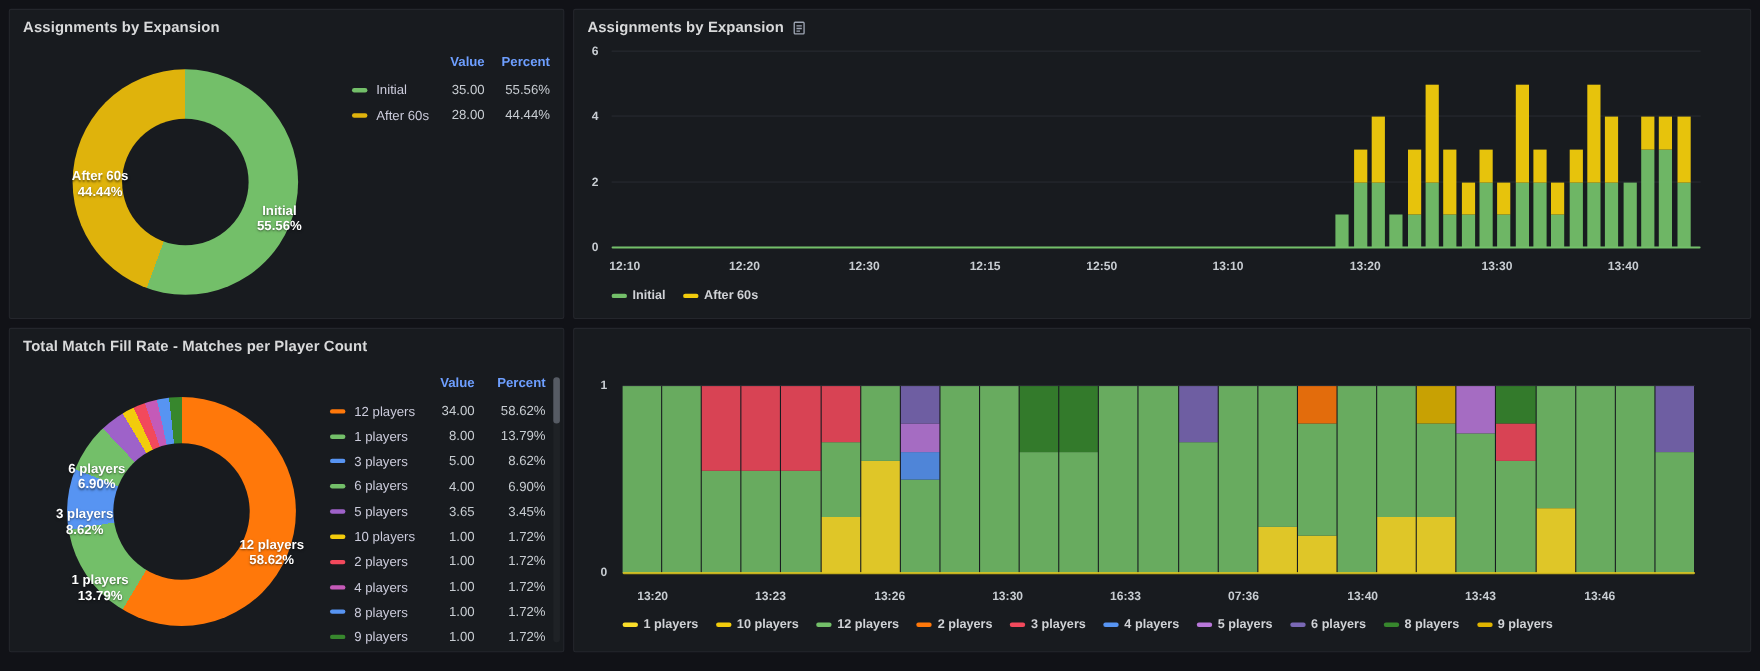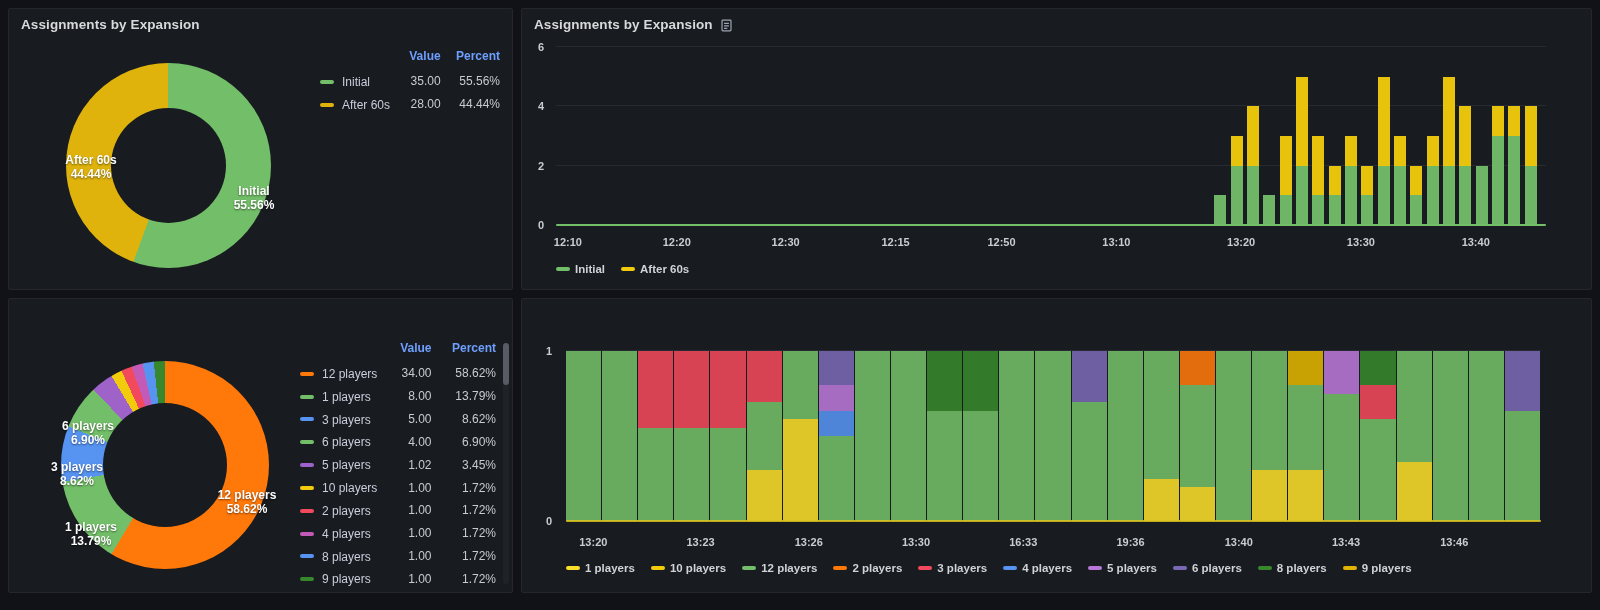--- a/index.html
+++ b/index.html
@@ -227,20 +227,23 @@
           <span>Initial</span>
         </span>
         <span class="legend-item">
           <i class="dash" style="background: rgb(242, 204, 12);"></i>
           <span>After 60s</span>
         </span>
       </div>
   </section>
 
   <section class="panel p3">
+    <header class="panel-header">
+      <h2 class="panel-title">Total Match Fill Rate - Matches per Player Count</h2>
+    </header>
     <div class="donut-stage" style="left:52px; top:62px; width:208px; height:208px;">
       <div class="donut-ring" style="background: conic-gradient(rgb(255, 120, 10) 0%, rgb(255, 120, 10) 58.62%, rgb(115, 191, 105) 58.62%, rgb(115, 191, 105) 72.41%, rgb(87, 148, 242) 72.41%, rgb(87, 148, 242) 81.03%, rgb(115, 191, 105) 81.03%, rgb(115, 191, 105) 87.93%, rgb(158, 98, 201) 87.93%, rgb(158, 98, 201) 91.38%, rgb(242, 204, 12) 91.38%, rgb(242, 204, 12) 93.1%, rgb(242, 73, 92) 93.1%, rgb(242, 73, 92) 94.82%, rgb(196, 90, 184) 94.82%, rgb(196, 90, 184) 96.54%, rgb(87, 148, 242) 96.54%, rgb(87, 148, 242) 98.26%, rgb(55, 135, 45) 98.26%, rgb(55, 135, 45) 100%);"></div>
       <div class="donut-hole"></div>
     <div class="slice-label" style="left: 27px; top: 58px;">
           <div>6 players</div>
           <div>6.90%</div>
         </div>
         <div class="slice-label" style="left: 16px; top: 99px;">
           <div>3 players</div>
           <div>8.62%</div>
@@ -279,21 +282,21 @@
               <td class="num">5.00</td>
               <td class="num">8.62%</td>
             </tr>
             <tr>
               <td class="lg-name"><i class="dash" style="background: rgb(115, 191, 105);"></i><span>6 players</span></td>
               <td class="num">4.00</td>
               <td class="num">6.90%</td>
             </tr>
             <tr>
               <td class="lg-name"><i class="dash" style="background: rgb(158, 98, 201);"></i><span>5 players</span></td>
-              <td class="num">1.02</td>
+              <td class="num">3.65</td>
               <td class="num">3.45%</td>
             </tr>
             <tr>
               <td class="lg-name"><i class="dash" style="background: rgb(242, 204, 12);"></i><span>10 players</span></td>
               <td class="num">1.00</td>
               <td class="num">1.72%</td>
             </tr>
             <tr>
               <td class="lg-name"><i class="dash" style="background: rgb(242, 73, 92);"></i><span>2 players</span></td>
               <td class="num">1.00</td>
@@ -435,21 +438,21 @@
           <div class="seg" style="height: 35%; background: rgb(122, 104, 181);"></div>
         </div>
         <div class="zero-line" style="background: rgba(222, 196, 30, 0.85);"></div>
       </div>
     <div class="x-axis">
         <span class="xtick" style="left: 2.8%;">13:20</span>
         <span class="xtick" style="left: 13.8%;">13:23</span>
         <span class="xtick" style="left: 24.9%;">13:26</span>
         <span class="xtick" style="left: 35.9%;">13:30</span>
         <span class="xtick" style="left: 46.9%;">16:33</span>
-        <span class="xtick" style="left: 57.9%;">19:36</span>
+        <span class="xtick" style="left: 57.9%;">07:36</span>
         <span class="xtick" style="left: 69%;">13:40</span>
         <span class="xtick" style="left: 80%;">13:43</span>
         <span class="xtick" style="left: 91.1%;">13:46</span>
       </div>
     <div class="ts-legend">
         <span class="legend-item">
           <i class="dash" style="background: rgb(250, 222, 42);"></i>
           <span>1 players</span>
         </span>
         <span class="legend-item">

